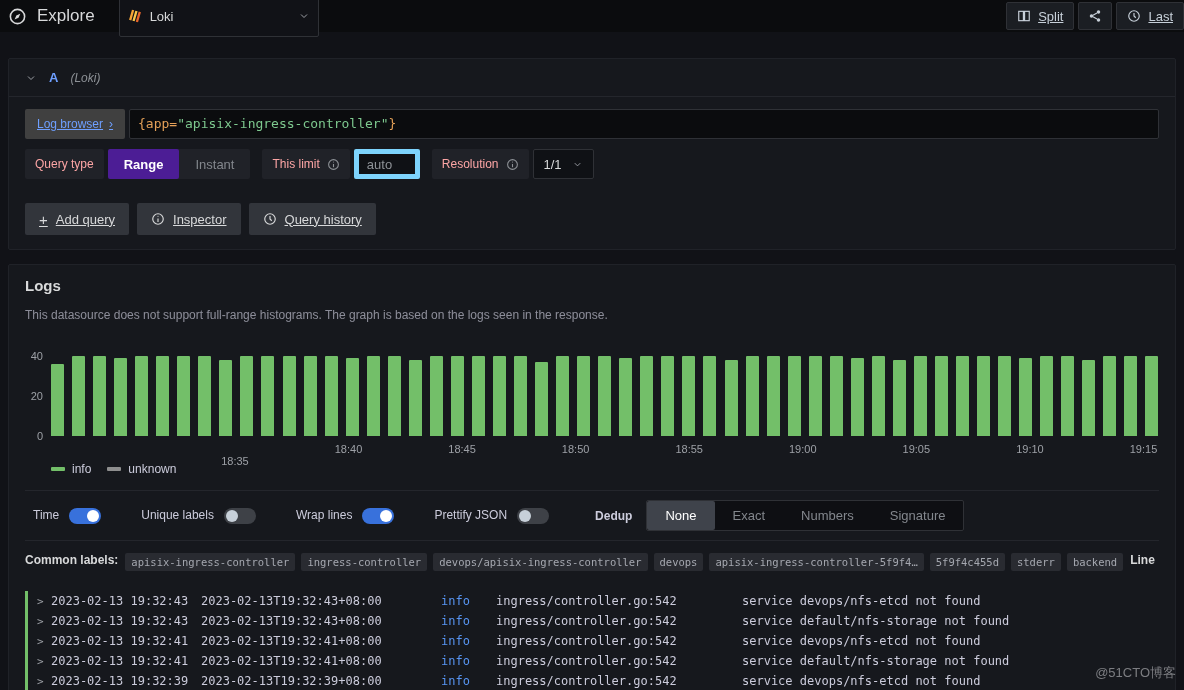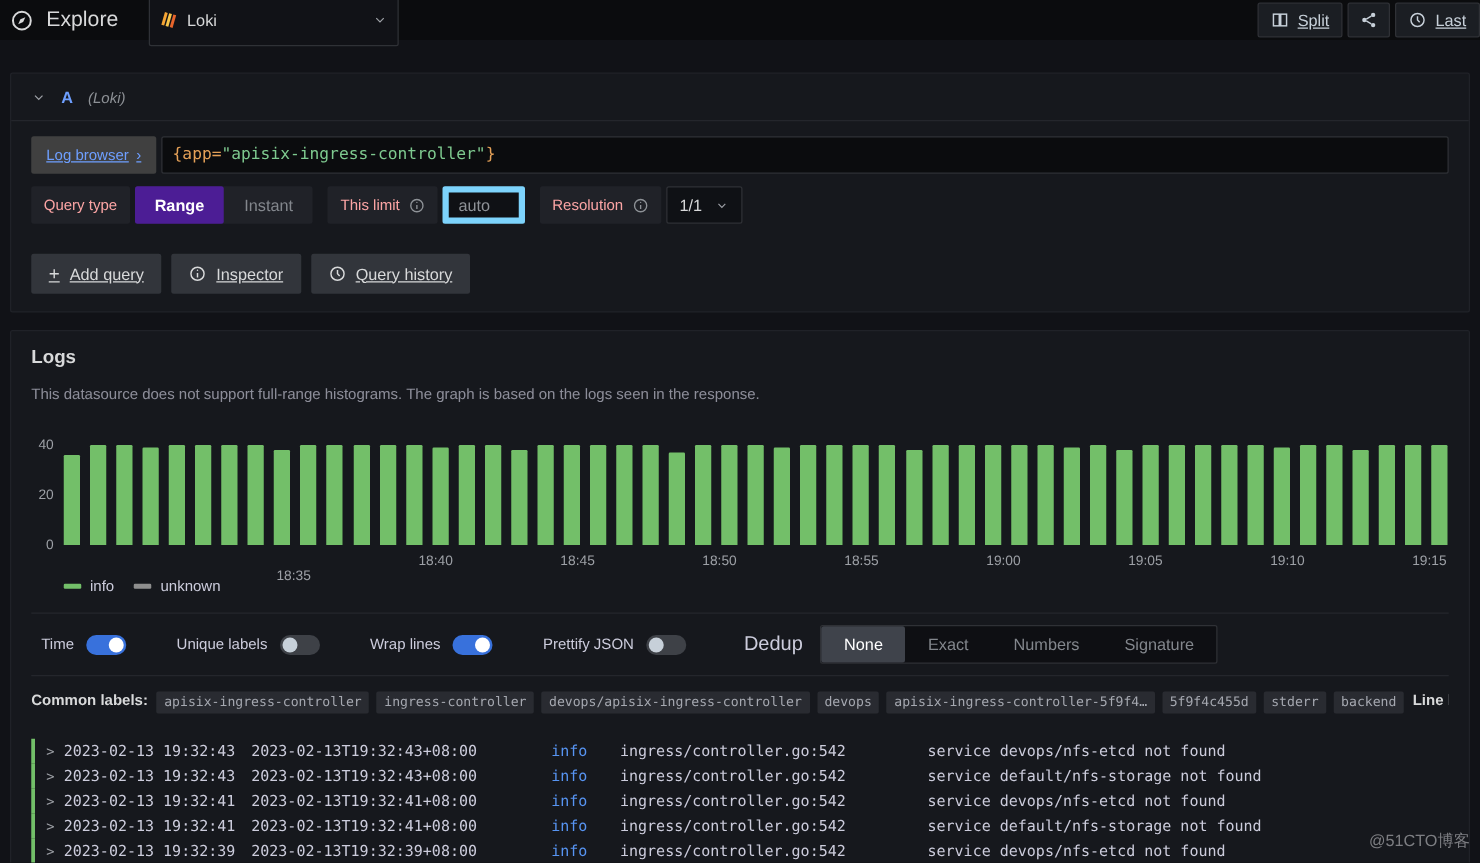--- a/index.html
+++ b/index.html
@@ -76,21 +76,21 @@
   .controls-row { display:flex; align-items:center; margin-top:14px;
     border-top:1px solid #24262c; border-bottom:1px solid #24262c; padding:9px 8px; }
   .toggles { display:flex; align-items:center; }
   .toggle-item { display:flex; align-items:flex-start; gap:10px; margin-right:40px; }
   .toggle-label { font-size:12px; font-weight:500; color:#ccccdc; }
   .switch { width:32px; height:16px; border-radius:9px; background:#3e4147; position:relative; cursor:pointer; }
   .switch::after { content:''; position:absolute; width:12px; height:12px; border-radius:50%;
     background:#c7d0d9; top:2px; left:2px; }
   .switch.on { background:#3871dc; }
   .switch.on::after { left:18px; background:#fff; }
-  .dedup-label { font-size:16px; font-weight:400; color:#ccccdc; margin:0 14px 0 6px; }
+  .dedup-label { font-size:12px; font-weight:700; color:#ccccdc; margin:0 14px 0 6px; }
   .radio-group { display:flex; background:#0e0f13; border:1px solid #2f3136; border-radius:2px; }
   .radio-opt { padding:7px 18px; font-size:13px; font-weight:500; color:#83878d; cursor:pointer; border-radius:2px; }
   .radio-opt.selected { background:#3f434b; color:#fff; }
 
   .labels-row { display:flex; align-items:flex-start; gap:7px; margin-top:12px;
     white-space:nowrap; overflow:hidden; }
   .labels-caption { font-size:12px; font-weight:700; color:#d8d9da; }
   .label-chip { background:#292b31; color:#a5a8b0; font-family:"DejaVu Sans Mono",monospace;
     font-size:10.5px; padding:3px 6px; border-radius:2px; }
   .line-limit { margin-left:auto; display:flex; gap:6px; font-size:12px; align-items:center; }

